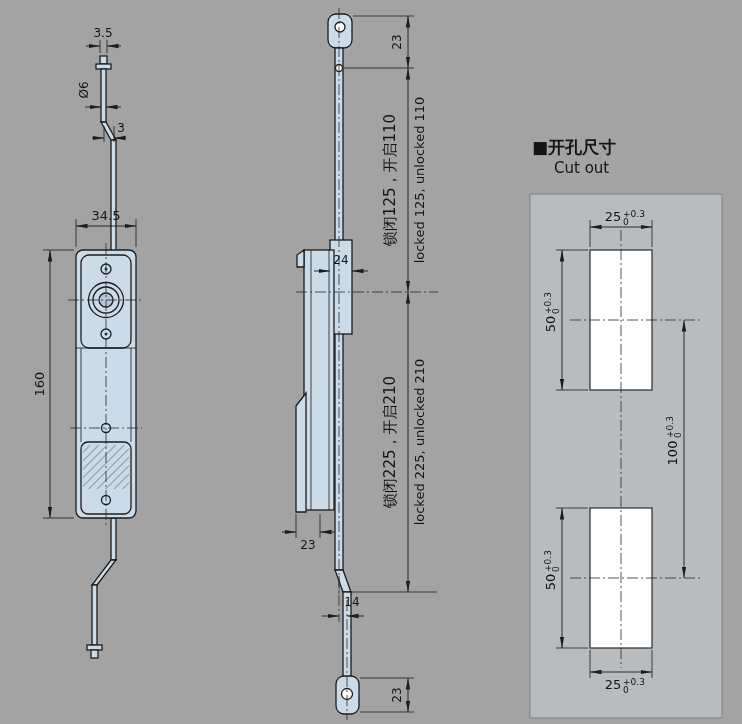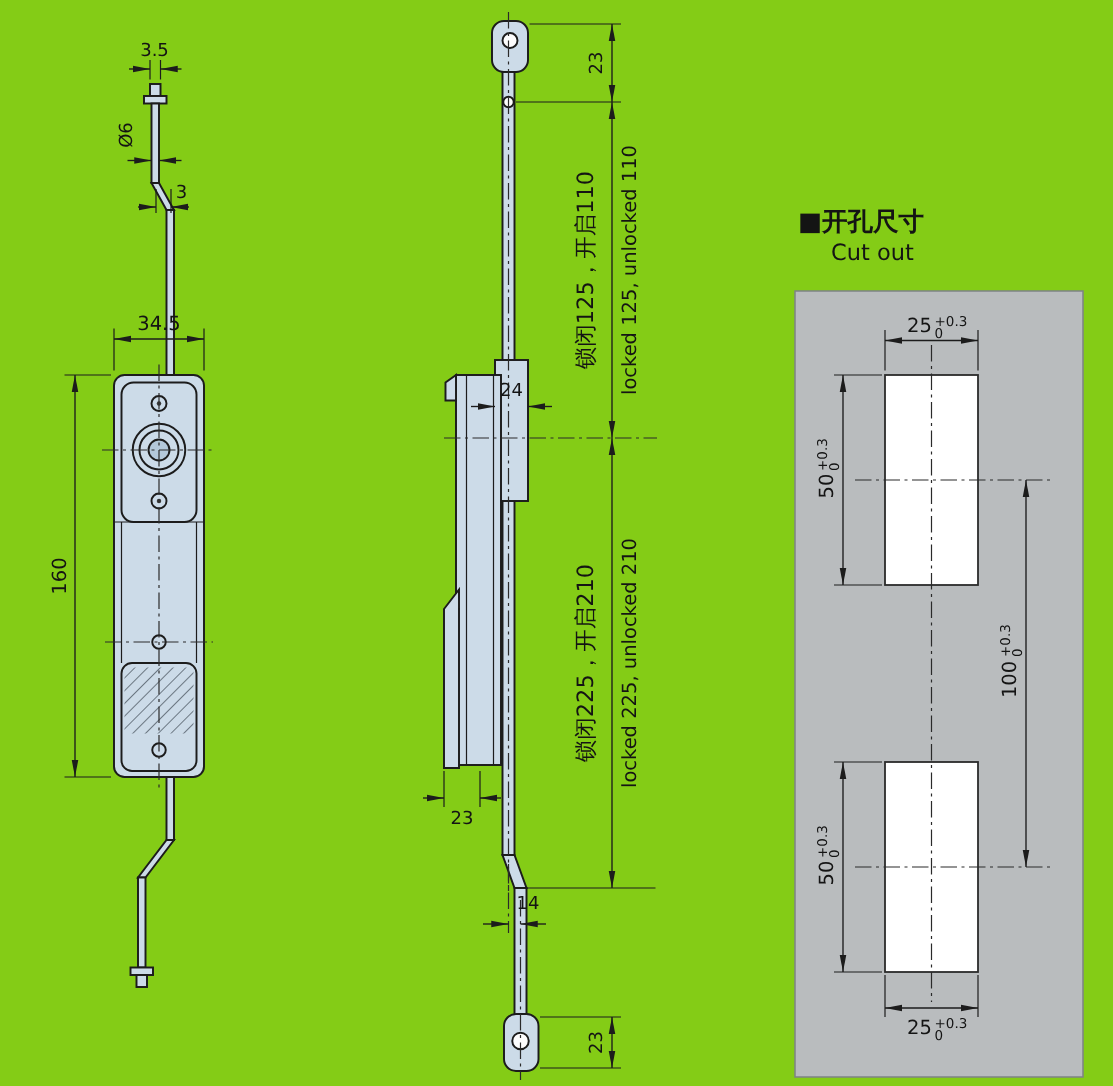--- a/index.html
+++ b/index.html
@@ -1,16 +1,16 @@
 <!DOCTYPE html>
 <html><head>
 <meta charset="utf-8">
 <style>
   html,body{margin:0;padding:0;background:#ffffff}
-  .canvas{width:742px;height:724px;position:relative;background:#84cc16;overflow:hidden}
+  .canvas{width:742px;height:724px;position:relative;background:#a3a3a3;overflow:hidden}
   svg{display:block}
   text{fill:#141414;font-family:"DejaVu Sans","Liberation Sans",sans-serif}
   .t9{font-size:9px}
   .t12{font-size:12px}
   .t13{font-size:13px}
   .t15{font-size:15px}
   .t17{font-size:17px;font-weight:600}
   .mid{text-anchor:middle}
   .dim{stroke:#1c1c1c;stroke-width:0.9;fill:none}
   .ext{stroke:#1c1c1c;stroke-width:0.8;fill:none}

